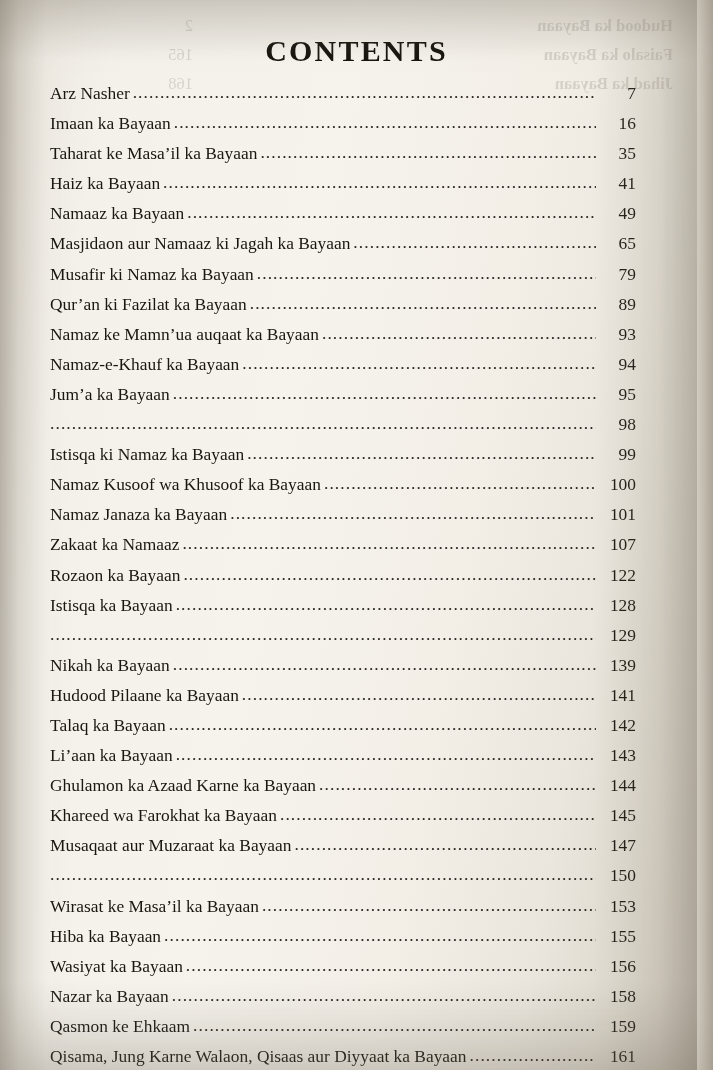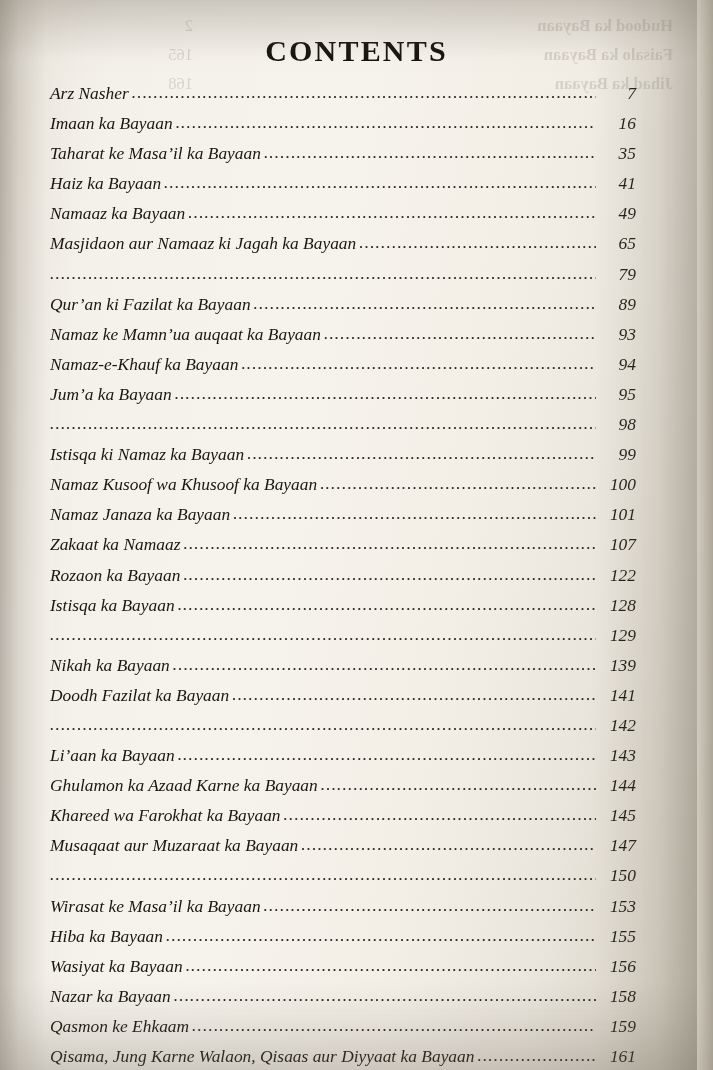--- a/index.html
+++ b/index.html
@@ -94,21 +94,20 @@
     width: 586px;
   }
 
   .toc-row {
     display: flex;
     align-items: center;
     font-size: 17.4px;
     line-height: 30.1px;
     color: #191710;
     white-space: nowrap;
-    font-style: italic;
   }
   .toc-label {
     flex: 0 0 auto;
     padding-right: 3px;
   }
   .toc-dots {
     flex: 1 1 auto;
     overflow: hidden;
     white-space: nowrap;
     color: #2a2620;
@@ -182,20 +181,21 @@
         <span class="toc-label">Namaaz ka Bayaan</span>
         <span class="toc-dots">.....................................................................................................................</span>
         <span class="toc-page">49</span>
       </div>
       <div class="toc-row">
         <span class="toc-label">Masjidaon aur Namaaz ki Jagah ka Bayaan</span>
         <span class="toc-dots">.....................................................................................................................</span>
         <span class="toc-page">65</span>
       </div>
       <div class="toc-row">
+        <span class="toc-label">Musafir ki Namaz ka Bayaan</span>
         <span class="toc-dots">.....................................................................................................................</span>
         <span class="toc-page">79</span>
       </div>
       <div class="toc-row">
         <span class="toc-label">Qur’an ki Fazilat ka Bayaan</span>
         <span class="toc-dots">.....................................................................................................................</span>
         <span class="toc-page">89</span>
       </div>
       <div class="toc-row">
         <span class="toc-label">Namaz ke Mamn’ua auqaat ka Bayaan</span>
@@ -249,25 +249,26 @@
       <div class="toc-row">
         <span class="toc-dots">.....................................................................................................................</span>
         <span class="toc-page">129</span>
       </div>
       <div class="toc-row">
         <span class="toc-label">Nikah ka Bayaan</span>
         <span class="toc-dots">.....................................................................................................................</span>
         <span class="toc-page">139</span>
       </div>
       <div class="toc-row">
-        <span class="toc-label">Doodh Fazilat ka Bayaan</span>
+        <span class="toc-label">Hudood Pilaane ka Bayaan</span>
         <span class="toc-dots">.....................................................................................................................</span>
         <span class="toc-page">141</span>
       </div>
       <div class="toc-row">
+        <span class="toc-label">Talaq ka Bayaan</span>
         <span class="toc-dots">.....................................................................................................................</span>
         <span class="toc-page">142</span>
       </div>
       <div class="toc-row">
         <span class="toc-label">Li’aan ka Bayaan</span>
         <span class="toc-dots">.....................................................................................................................</span>
         <span class="toc-page">143</span>
       </div>
       <div class="toc-row">
         <span class="toc-label">Ghulamon ka Azaad Karne ka Bayaan</span>

